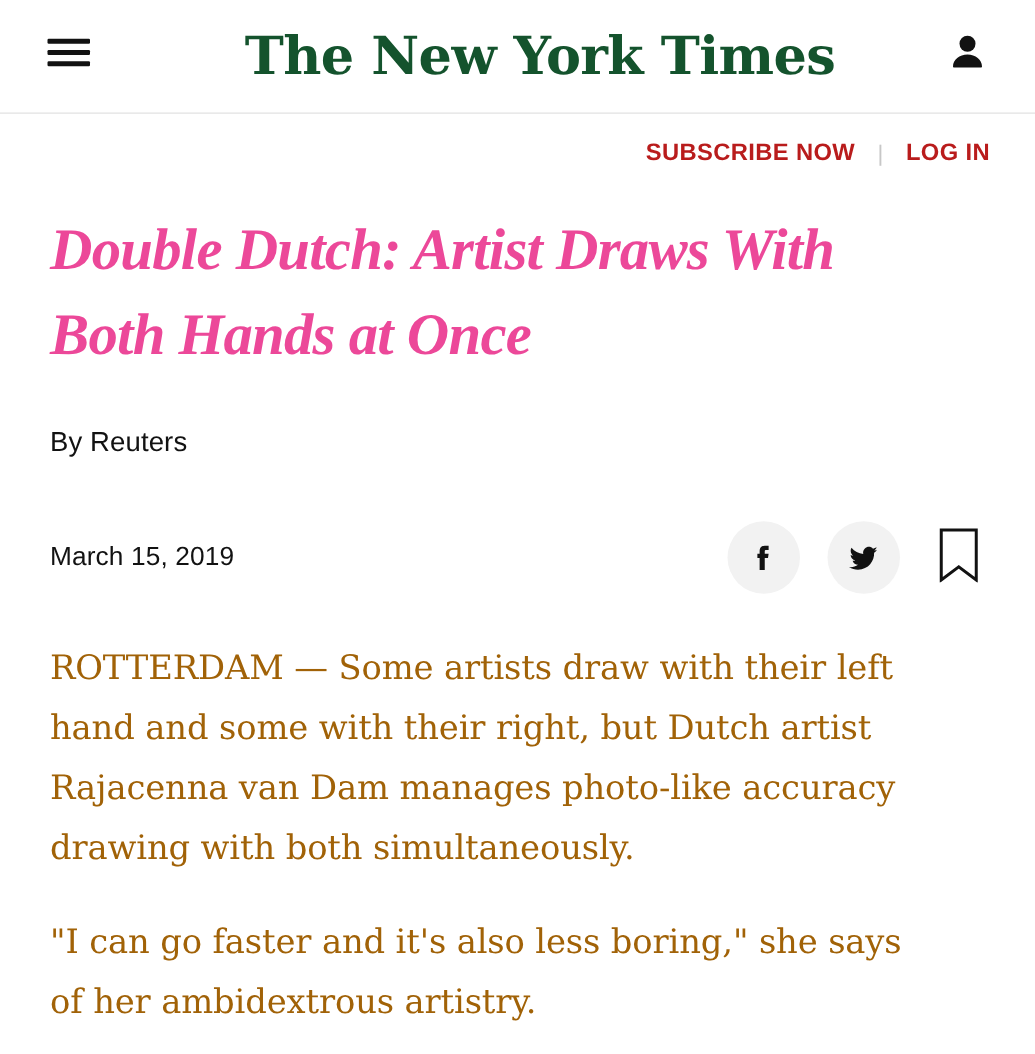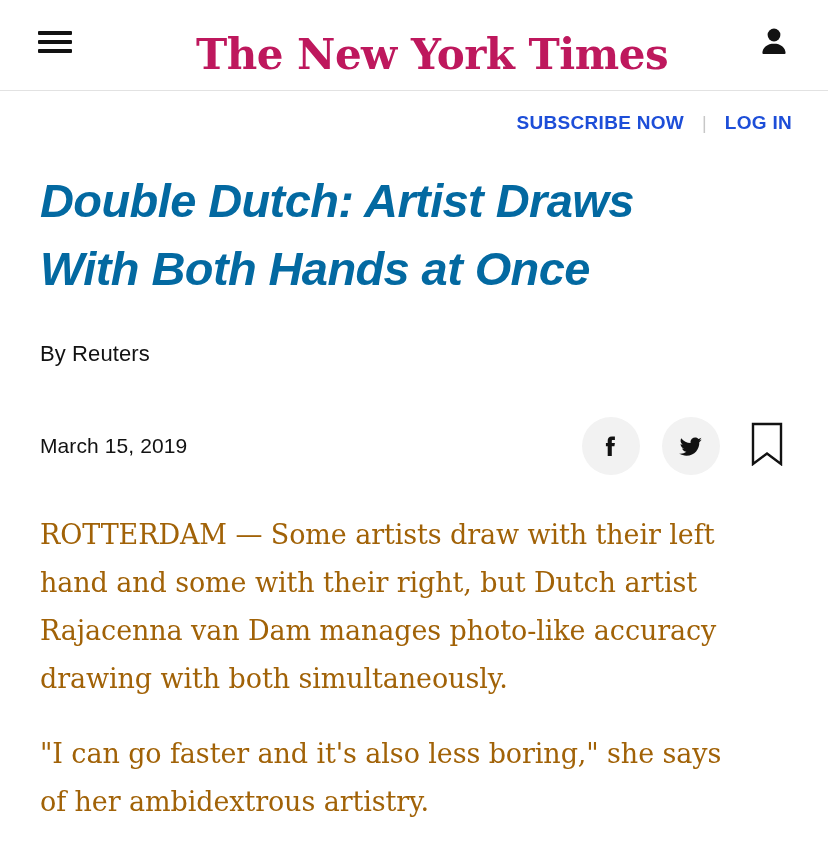--- a/index.html
+++ b/index.html
@@ -33,27 +33,27 @@
   }
   .hamburger span {
     display: block;
     height: 4px;
     background: #121212;
     border-radius: 1px;
   }
   .logo {
     position: absolute;
     left: 0; right: 0;
-    top: 30px;
+    top: 20px;
     text-align: center;
     font-family: "DejaVu Serif", serif;
     font-size: 42px;
     line-height: 50px;
     letter-spacing: -0.5px;
-    color: #be185d;
+    color: #14532d;
     font-weight: 700;
     white-space: nowrap;
     padding-left: 36px;
   }
   .account-icon {
     position: absolute;
     right: 36px;
     top: 24px;
     width: 36px;
     height: 36px;
@@ -63,48 +63,48 @@
   
   .subbar {
     height: 64px;
     display: flex;
     align-items: center;
     justify-content: flex-end;
     padding-right: 36px;
     gap: 0;
   }
   .subbar a {
-    color: #1d4ed8;
+    color: #b91c1c;
     font-size: 19px;
     font-weight: 600;
     letter-spacing: 0.3px;
     text-decoration: none;
     cursor: pointer;
     white-space: nowrap;
   }
   .subbar .divider {
     color: #c7c7c7;
     margin: 0 18px;
     font-size: 18px;
     font-weight: 400;
   }
 
   
   .article {
     padding: 0 40px;
   }
   .headline {
-    font-family: Liberation Sans, sans-serif;
+    font-family: Liberation Serif, serif;
     font-weight: 700;
     font-style: italic;
     font-size: 47px;
     line-height: 1.44;
     letter-spacing: -0.6px;
     margin: 12px 0 0 0;
-    color: #0369a1;
+    color: #ec4899;
     max-width: 660px;
   }
   .byline {
     font-family: "Liberation Sans", sans-serif;
     font-size: 22px;
     font-weight: 400;
     margin-top: 39px;
     letter-spacing: 0.1px;
     color: #121212;
   }

